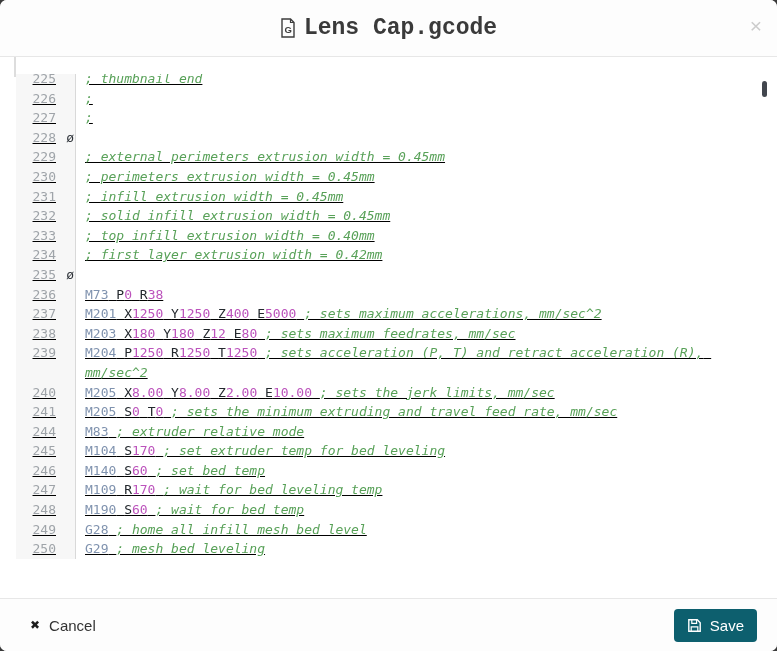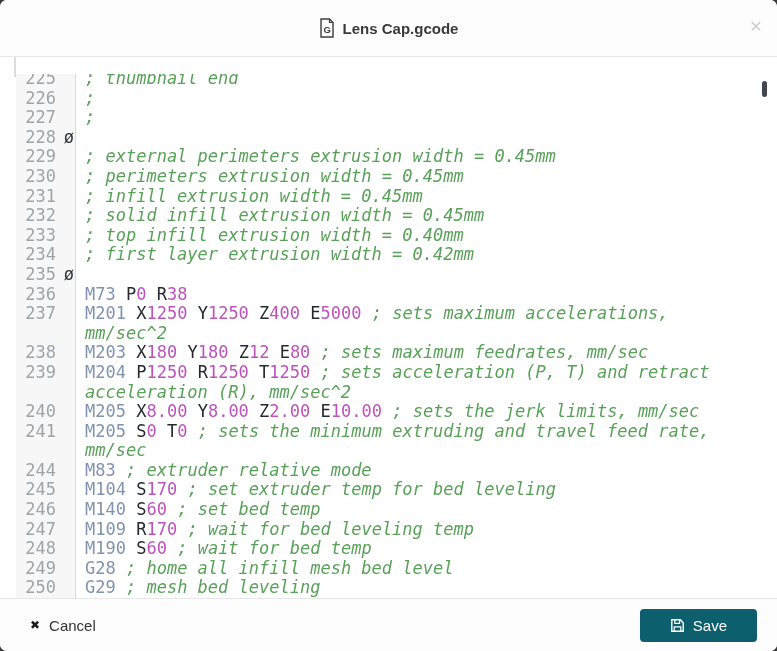--- a/index.html
+++ b/index.html
@@ -18,21 +18,21 @@
     overflow:hidden;
   }
   .modal-header {
     flex:0 0 57px;
     border-bottom:1px solid #e7e7e7;
     display:flex; align-items:center; justify-content:center;
     position:relative;
     background:#fdfdfd;
   }
   .title-wrap { display:flex; align-items:center; gap:8px; }
-  .title-text { font-size:15px; font-weight:bold; color:#3a3a3a; }
+  .title-text { font-size:23px; font-weight:bold; color:#3a3a3a;font-family:Liberation Mono, monospace; }
   .close-x {
     position:absolute; right:15px; top:15px;
     color:#cccccc; font-size:21px; line-height:1; cursor:pointer;
     font-weight:normal;
   }
   .modal-body {
     flex:1 1 auto;
     position:relative;
     background:#ffffff;
     overflow:hidden;
@@ -43,21 +43,21 @@
   }
   .vthumb {
     position:absolute; right:10px; top:24px;
     width:5px; height:16px;
     background:#42464e; border-radius:3px;
   }
   .editor {
     position:absolute; left:16px; right:26px; top:17px; bottom:0;
     overflow:hidden;
     font-family:"DejaVu Sans Mono", monospace;
-    font-size:17px; line-height:19.6px;
+    font-size:13px; line-height:19.6px;text-decoration:underline;
   }
   .lines { margin-top:-5px; }
   .line { display:flex; }
   .gut {
     flex:0 0 60px;
     background:var(--gutter-bg,#f7f7f7);
     border-right:1px solid #d9d9d9;
     color:var(--line-number,#9fa4a9);
     text-align:right;
     padding-right:19px;
@@ -89,21 +89,21 @@
   .cancel-btn {
     display:flex; align-items:center; gap:9px;
     font-size:15px; color:#333333; cursor:pointer;
   }
   .cancel-x { font-size:12px; color:#1c1c1c; }
   .save-btn {
     display:flex; align-items:center; gap:8px;
     background:var(--save-button-bg,#0d5f6e);
     color:#ffffff;
     border:none; border-radius:4px;
-    height:33px; padding:0 30px;
+    height:33px; padding:0 13px;
     font-size:15px; font-family:"Liberation Sans", sans-serif;
     cursor:pointer;
   }
 </style>
 </head>
 <body>
 
 <div class="modal">
 
   <div class="modal-header">

